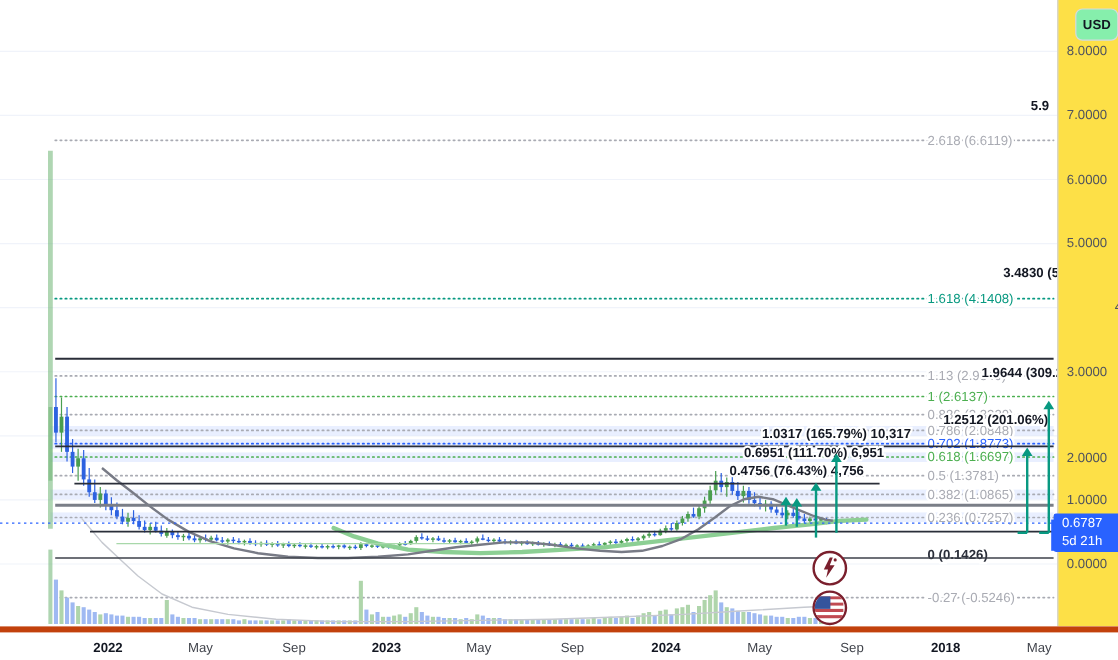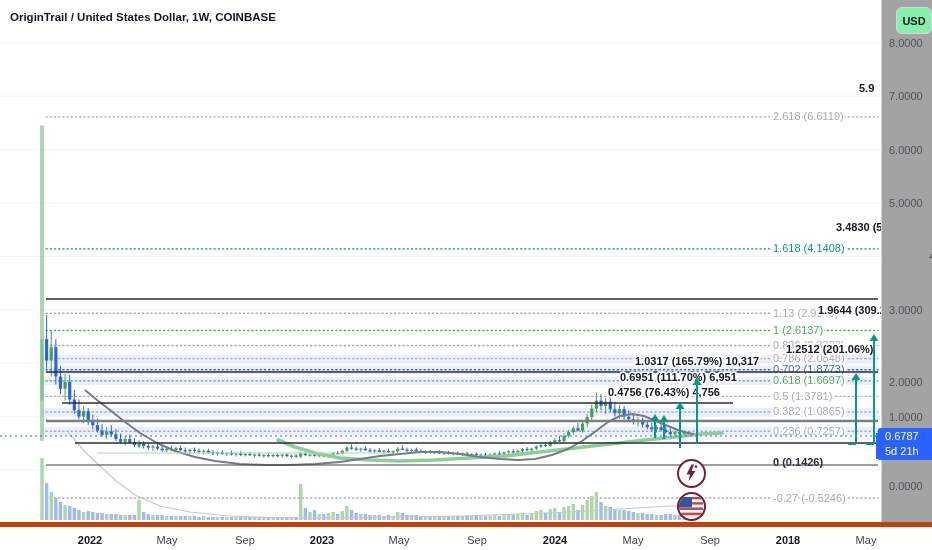--- a/index.html
+++ b/index.html
@@ -3,21 +3,21 @@
 <meta charset="utf-8">
 <style>
   html,body{margin:0;padding:0;background:#fff;}
   #app{position:relative;width:932px;height:550px;background:#fff;overflow:hidden;
        font-family:"Liberation Sans",sans-serif;-webkit-font-smoothing:antialiased;}
   #chart-svg{position:absolute;left:0;top:0;}
   .title{position:absolute;left:10px;top:11px;font-size:11.5px;font-weight:700;color:#131722;z-index:30;}
   .usd-btn{position:absolute;left:896px;top:7px;width:34px;height:25px;border:1px solid #d6d9e0;
            border-radius:6px;background:#86efac;display:flex;align-items:center;justify-content:center;
            font-size:11px;font-weight:600;color:#131722;z-index:40;}
-  .price-axis{position:absolute;left:881px;top:0;width:51px;height:522px;background:#a3a3a3;
+  .price-axis{position:absolute;left:881px;top:0;width:51px;height:522px;background:#fde047;
               border-left:1px solid #d1d4dc;z-index:20;}
   .pa-label{position:absolute;left:7px;font-size:11px;color:#50535e;}
   .price-badge{position:absolute;left:-4px;width:56px;background:#2962ff;color:#fff;border-radius:2px;
                font-size:11px;line-height:15px;padding:1px 0 1px 7px;z-index:25;}
   .time-axis{position:absolute;left:0;top:522px;width:932px;height:28px;background:#fff;
              border-top:5px solid #c2410c;z-index:20;}
   .ta-label{position:absolute;top:7px;transform:translateX(-50%);font-size:11px;color:#40434b;}
   .ta-label.bold{font-weight:700;color:#131722;}
   .logo-badge{position:absolute;width:29px;height:29px;border-radius:50%;background:#fff;
               border:2.5px solid #7a1f2d;box-sizing:border-box;z-index:18;
@@ -518,34 +518,33 @@
       <line x1="697" y1="444" x2="697" y2="383" stroke="#089981" stroke-width="2"></line>
       <path d="M692.5 385 L697 378 L701.5 385 Z" fill="#089981"></path>
       <line x1="856" y1="444" x2="856" y2="378" stroke="#089981" stroke-width="2"></line>
       <path d="M851.5 380 L856 373 L860.5 380 Z" fill="#089981"></path>
       <line x1="856" y1="444" x2="848" y2="444" stroke="#089981" stroke-width="2"></line>
       <line x1="874" y1="444" x2="874" y2="339" stroke="#089981" stroke-width="2"></line>
       <path d="M869.5 341 L874 334 L878.5 341 Z" fill="#089981"></path>
       <line x1="874" y1="444" x2="866" y2="444" stroke="#089981" stroke-width="2"></line>
     </svg>
 
-  <div class="title">OriginTrail / United States Dollar, 1W, COINBASE</div>
   <div class="usd-btn">USD</div>
 
   <div class="price-axis">
     <div id="pa-labels">
         <div class="pa-label" style="top: 36.8px;">8.0000</div>
         <div class="pa-label" style="top: 90.2px;">7.0000</div>
         <div class="pa-label" style="top: 143.6px;">6.0000</div>
         <div class="pa-label" style="top: 197px;">5.0000</div>
         <div class="pa-label" style="top: 250.4px; margin-left: 40px;">4.0000</div>
         <div class="pa-label" style="top: 303.8px;">3.0000</div>
         <div class="pa-label" style="top: 376px;">2.0000</div>
         <div class="pa-label" style="top: 410.6px;">1.0000</div>
-        <div class="pa-label" style="top: 480px;">0.0000</div>
+        <div class="pa-label" style="top: 464px;">0.0000</div>
       </div>
     <div class="price-badge" id="price-badge" style="top: 428px;">
       <div>0.6787</div>
       <div>5d 21h</div>
     </div>
   </div>
 
   <div class="time-axis">
     <div id="ta-labels">
         <div class="ta-label bold" style="left: 90px;">2022</div>

